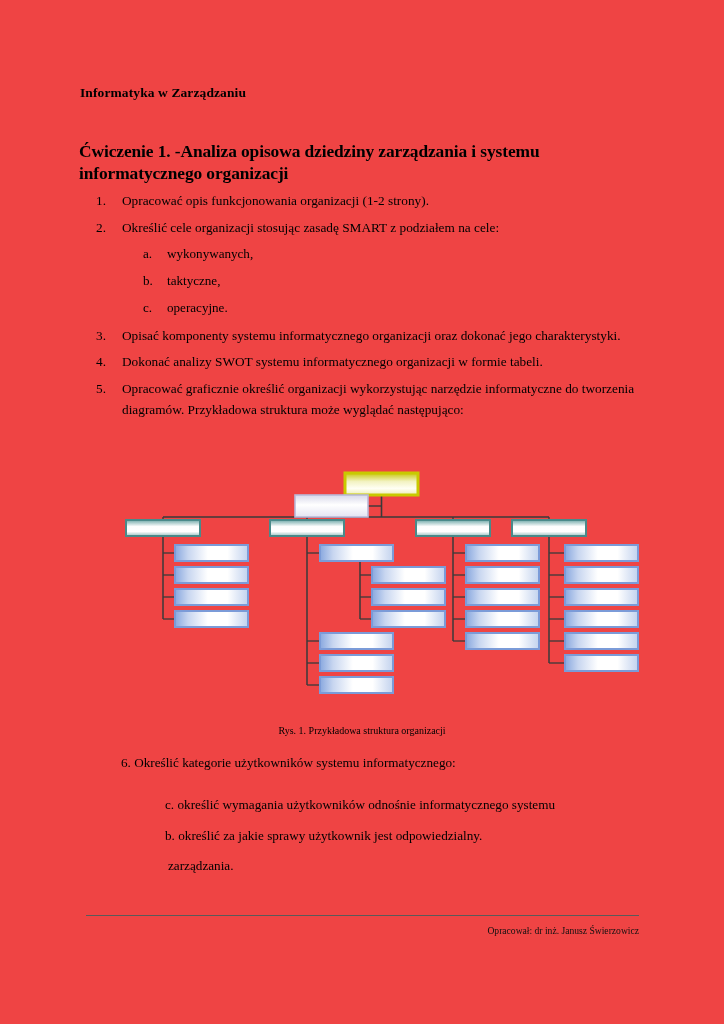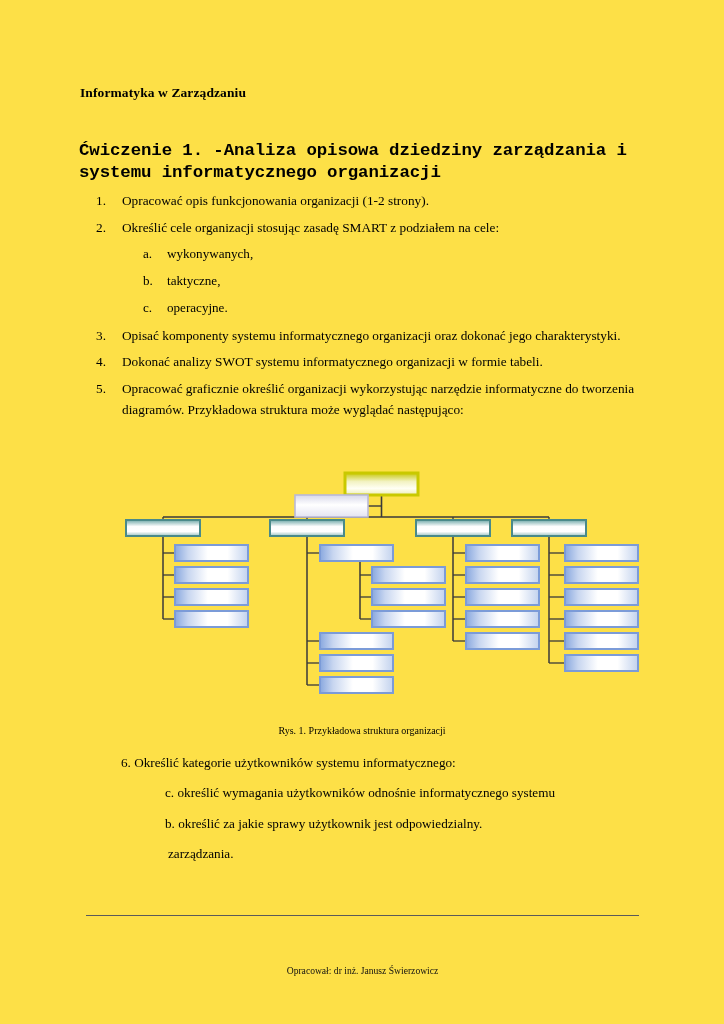--- a/index.html
+++ b/index.html
@@ -12,40 +12,40 @@
     height: 1024px;
     position: relative;
     font-family: "Liberation Serif", "DejaVu Serif", serif;
     color: #000000;
     overflow: hidden;
   }
 
   .page {
     position: absolute;
     inset: 0;
-    background: #fde047;
+    background: #ef4444;
   }
 
   
   .doc-header {
     position: absolute;
     left: 80px;
     top: 85px;
     font-size: 13.5px;
     font-weight: bold;
     font-family: "Liberation Serif", "DejaVu Serif", serif;
     letter-spacing: 0.1px;
   }
 
   .doc-title {
     position: absolute;
     left: 79px;
     top: 140px;
     width: 560px;
-    font-family: Liberation Mono, monospace;
+    font-family: Liberation Serif, serif;
     font-size: 17.4px;
     font-weight: bold;
     line-height: 1.28;
     letter-spacing: -0.1px;
   }
 
   .list-main {
     position: absolute;
     left: 96px;
     top: 190px;
@@ -106,42 +106,41 @@
 
   
   .block6 {
     position: absolute;
     left: 121px;
     top: 752px;
     width: 520px;
     font-size: 13.2px;
     line-height: 1.62;
   }
-  .block6 .l6-main { margin-bottom: 9px; }
+  .block6 .l6-main { margin-bottom: 21px; }
   .block6 .l6-sub  { padding-left: 44px; margin-bottom: 9px; }
   .block6 .l6-cont { padding-left: 47px; }
 
   
   .footer-rule {
     position: absolute;
     left: 86px;
     top: 915px;
     width: 553px;
     height: 1px;
     background: #5a5a5a;
   }
   .footer-text {
     position: absolute;
     left: 86px;
     top: 925px;
     width: 553px;
-    text-align: center;
+    text-align: right;
     font-size: 9.6px;
     color: #111111;
-    margin-top: 40px;
   }
 </style>
 </head>
 <body>
 
 <div class="page">
 
   <div class="doc-header">Informatyka w Zarządzaniu</div>
 
   <div class="doc-title">Ćwiczenie 1. -Analiza opisowa dziedziny zarządzania i systemu informatycznego organizacji</div>

